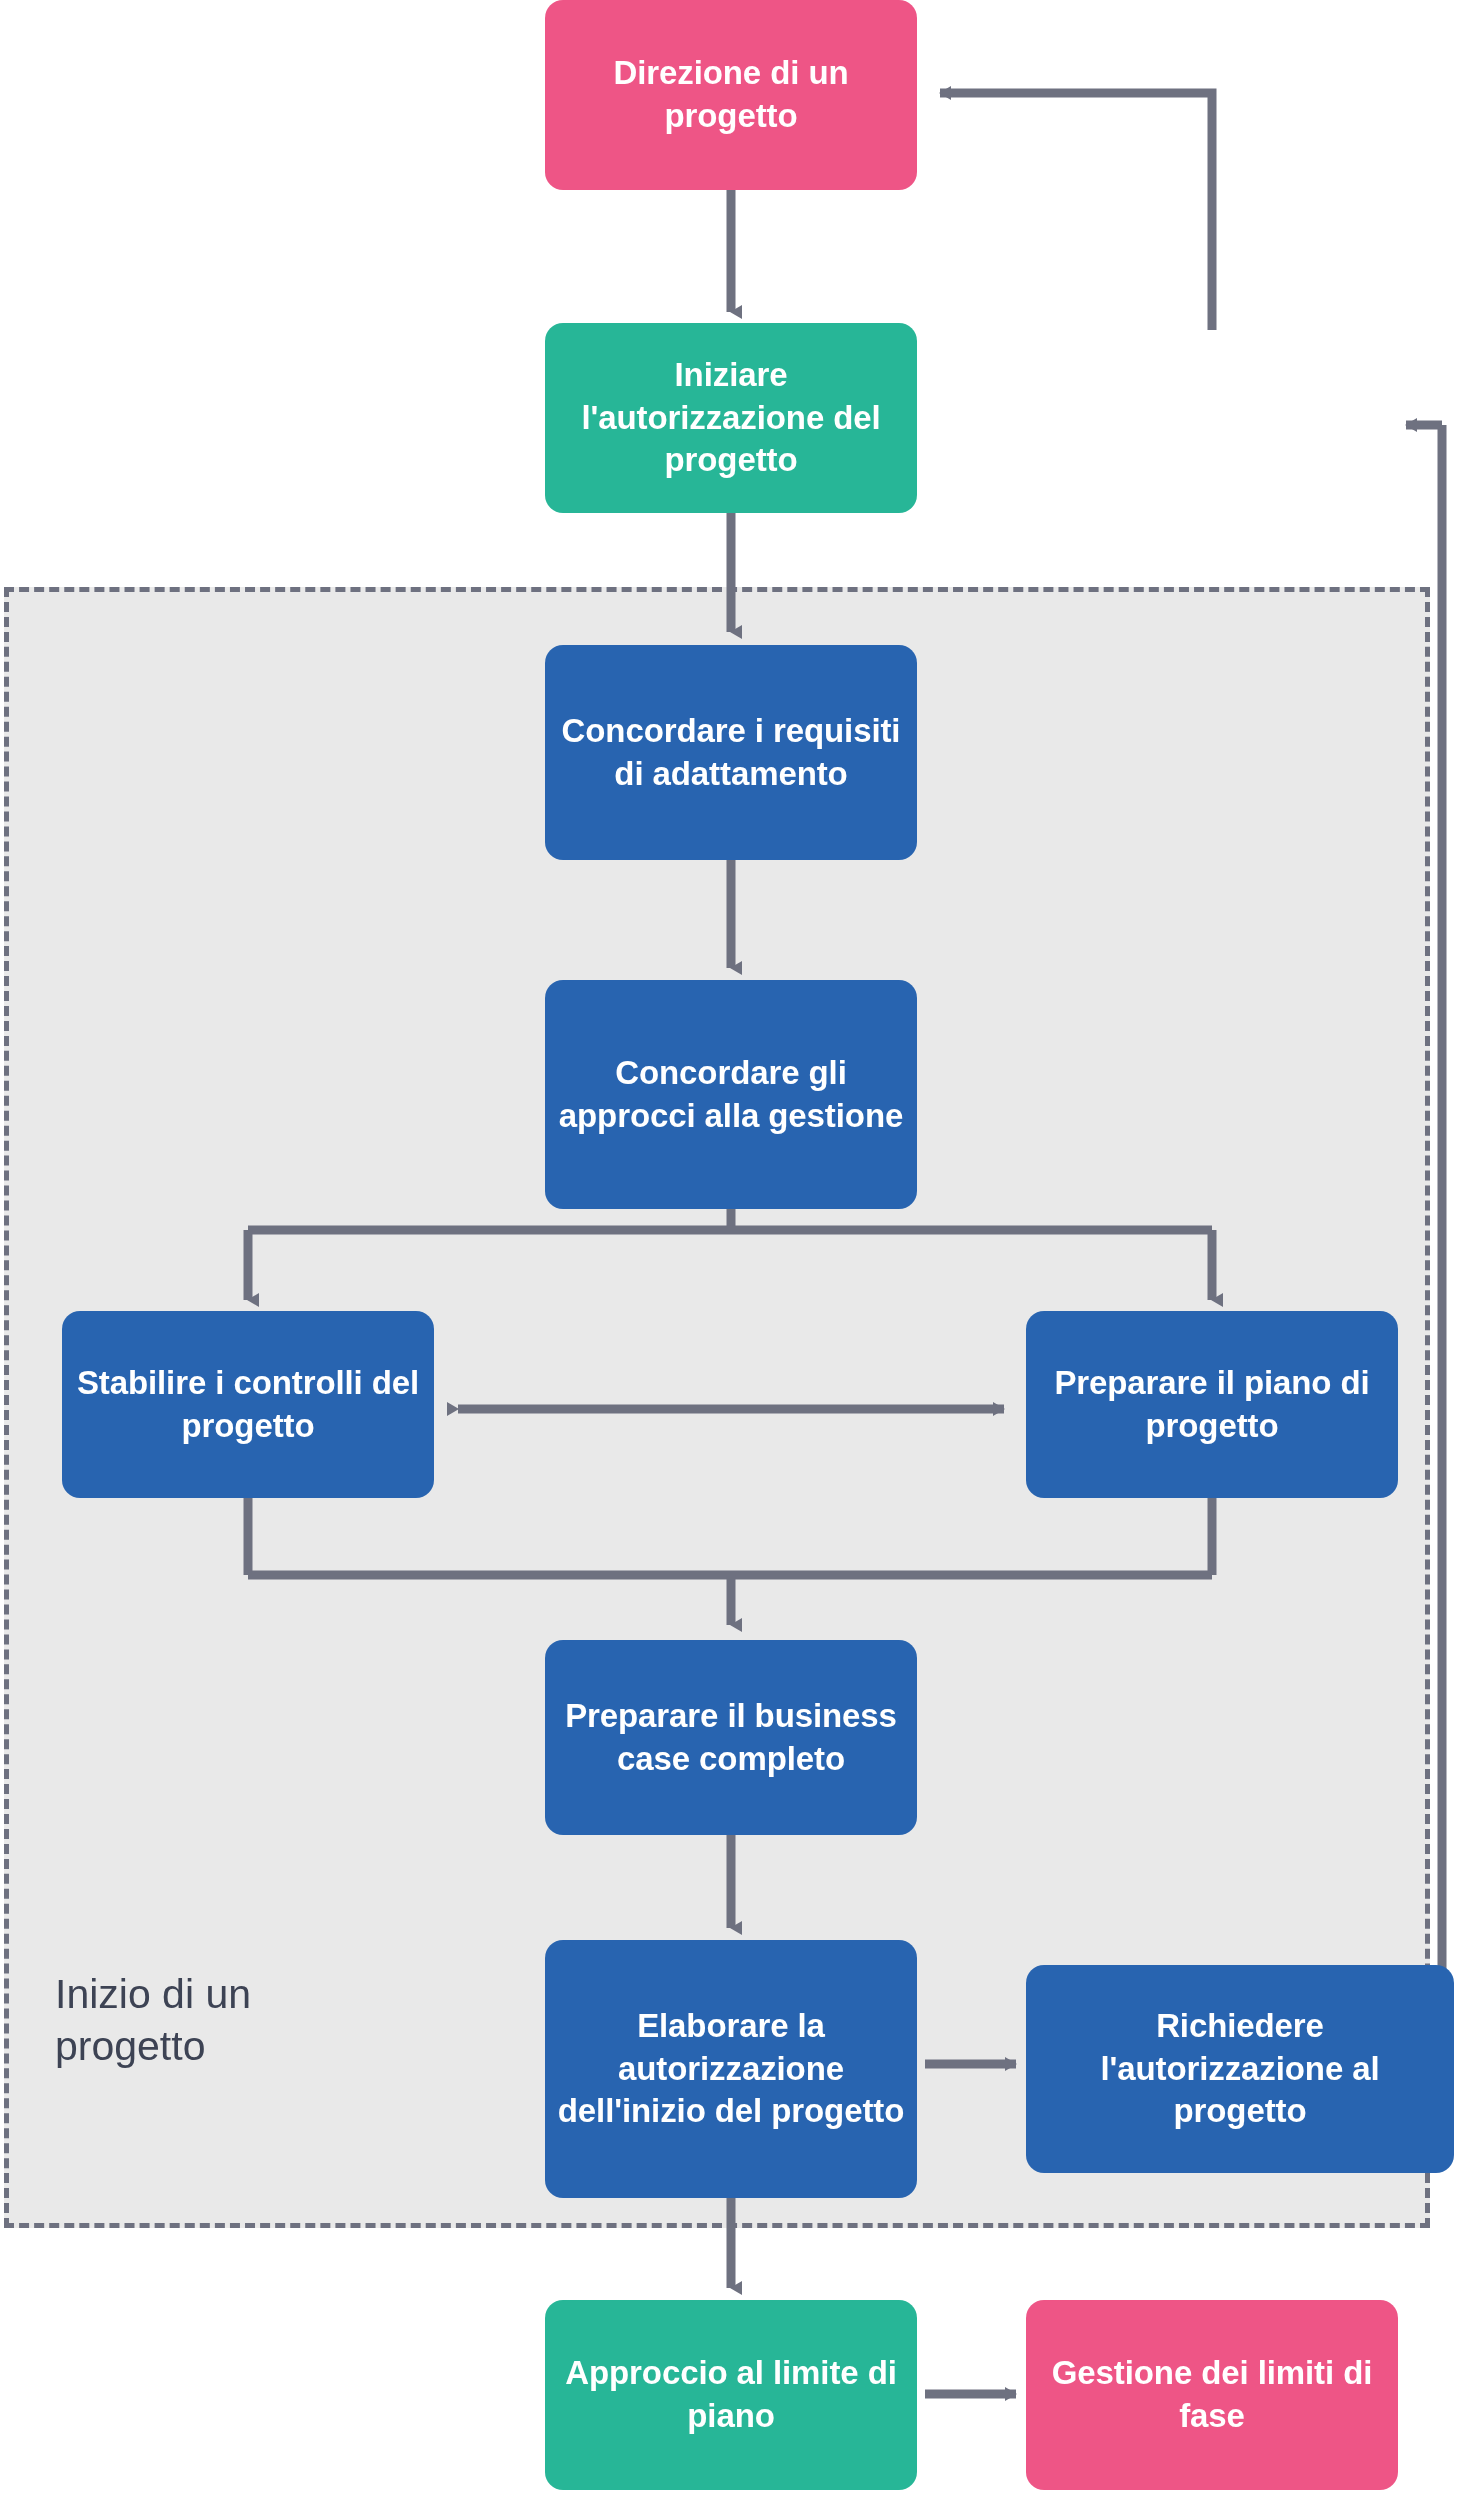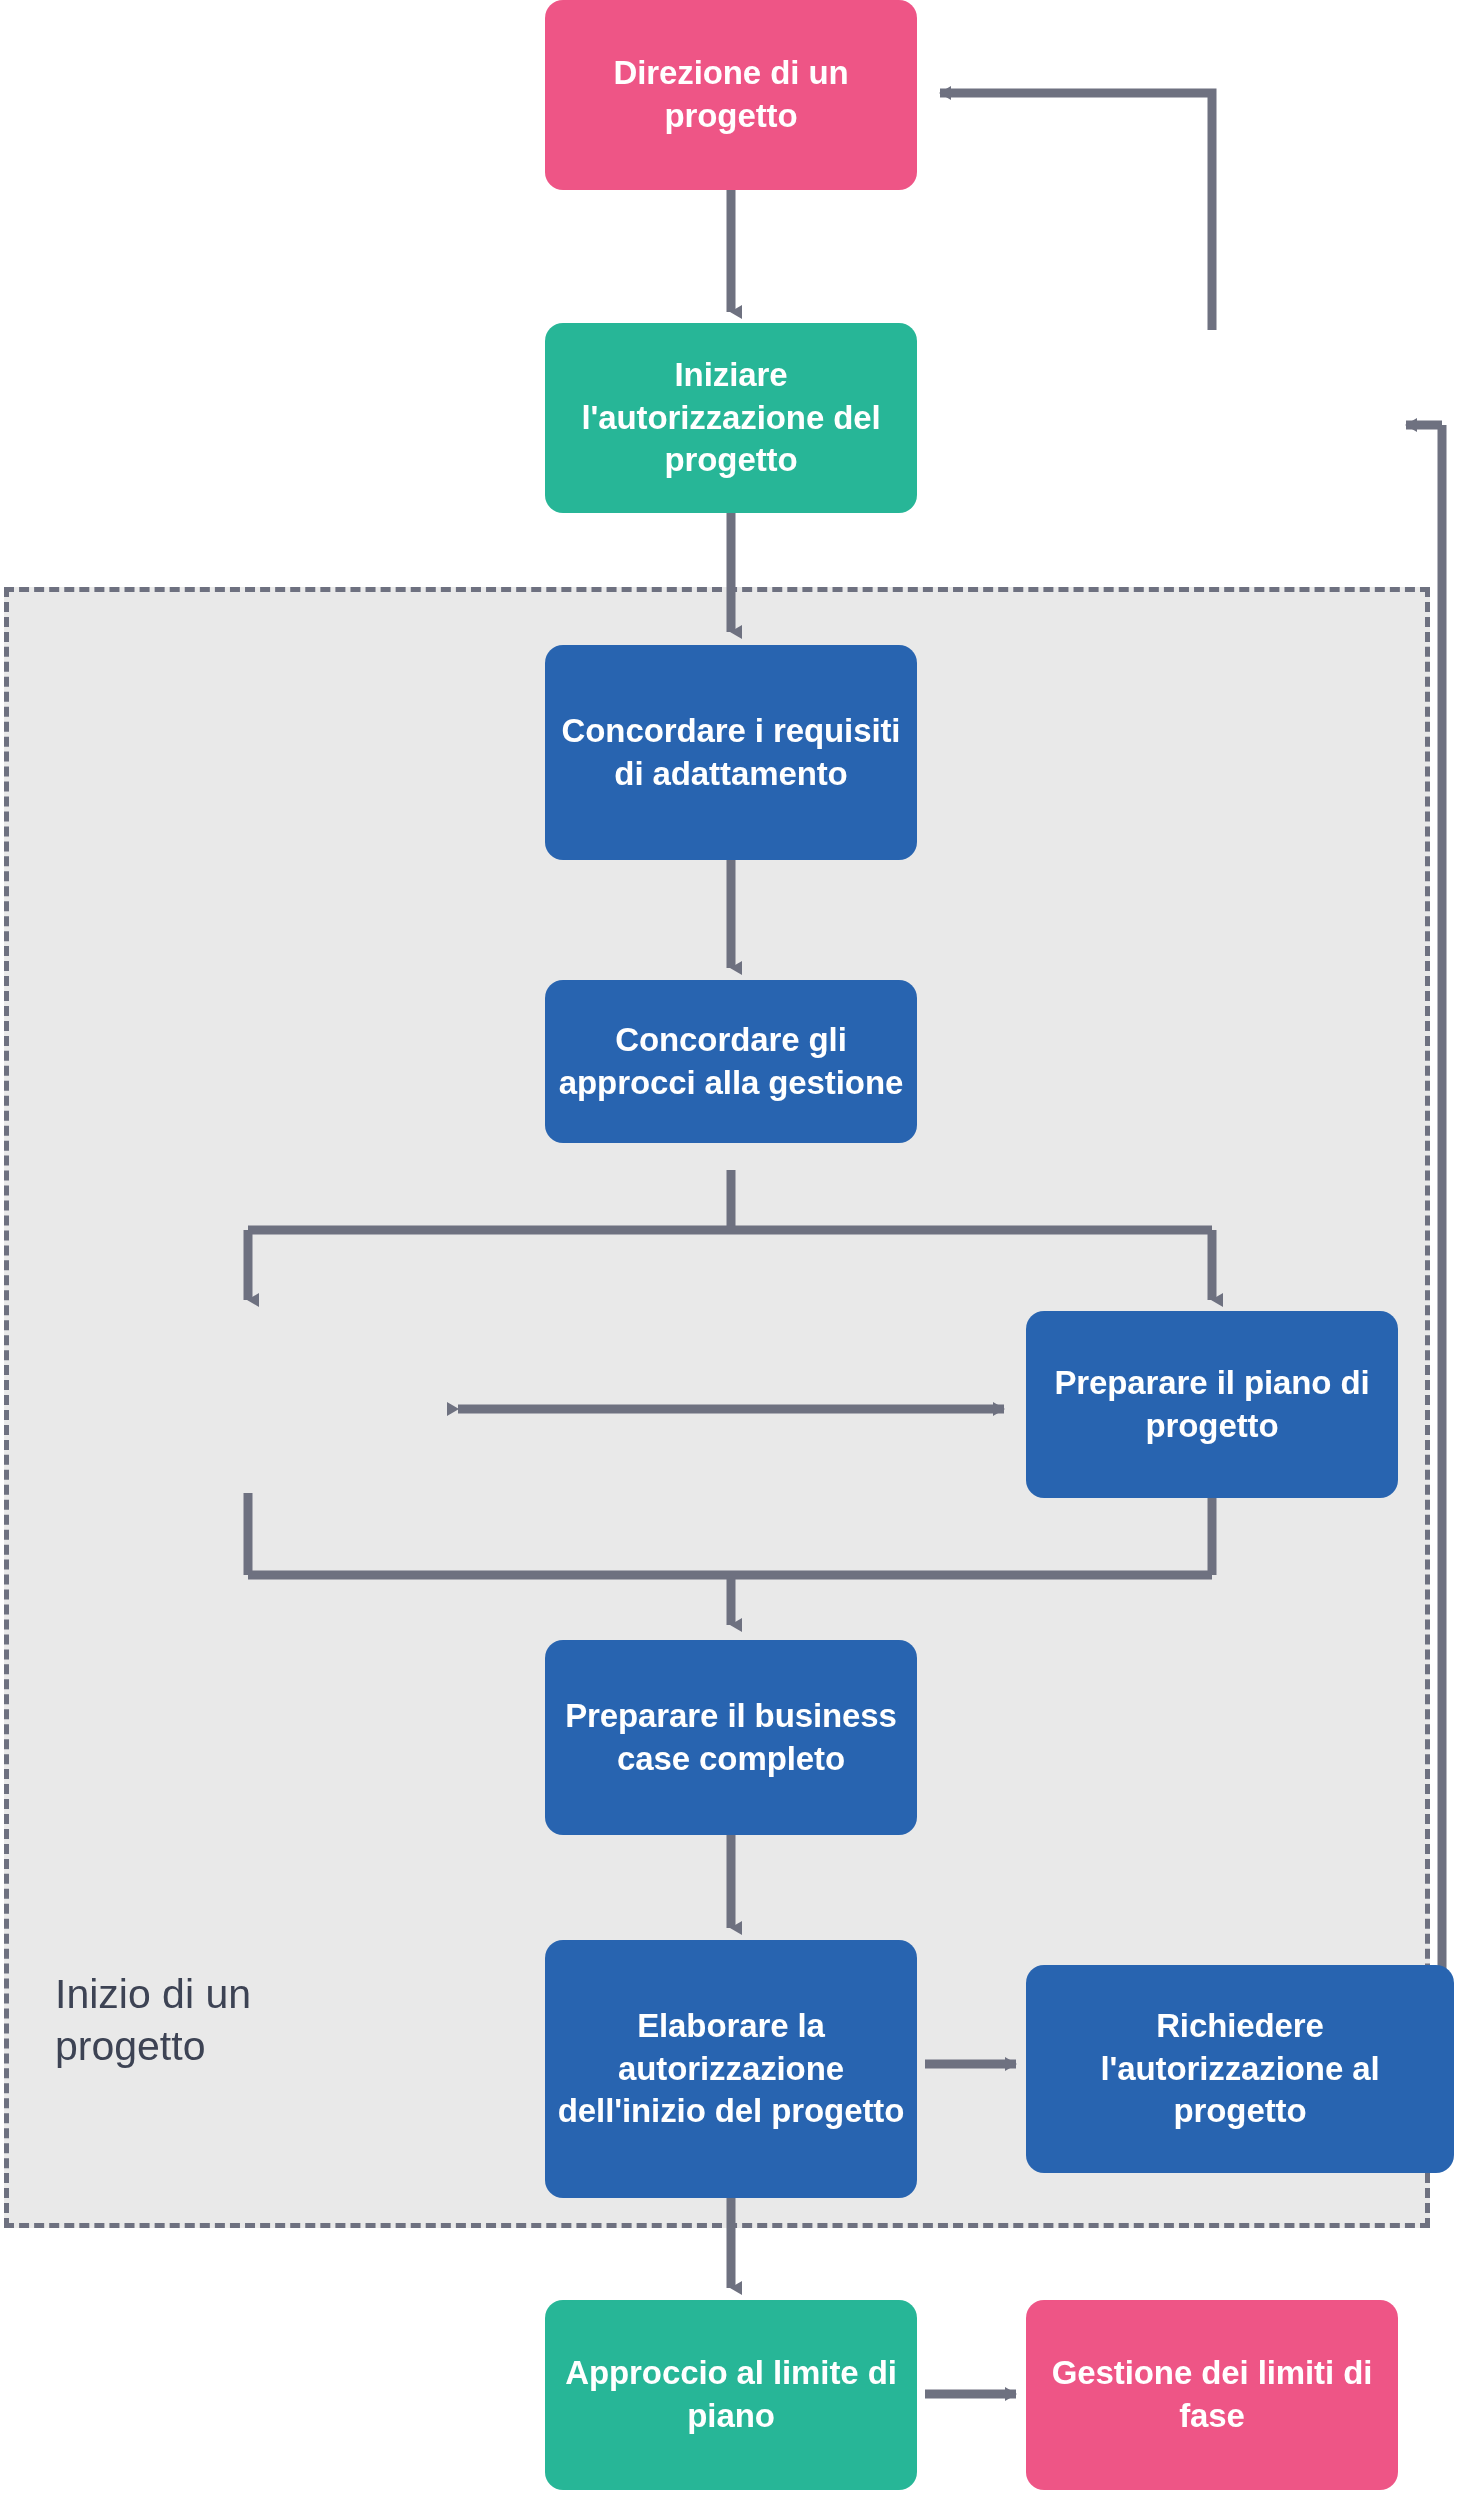--- a/index.html
+++ b/index.html
@@ -122,24 +122,27 @@
 
   <div class="node green" style="left:545px; top:323px; width:372px; height:190px;">
     <span>Iniziare l'autorizzazione del progetto</span>
   </div>
 
 
   <div class="node blue" style="left:545px; top:645px; width:372px; height:215px;">
     <span>Concordare i requisiti di adattamento</span>
   </div>
 
-  <div class="node blue" style="left:545px; top:980px; width:372px; height:163px;">
+  <div class="node blue" style="left:545px; top:980px; width:372px; height:229px;">
     <span>Concordare gli approcci alla gestione</span>
   </div>
 
+  <div class="node blue" style="left:62px; top:1311px; width:372px; height:187px;">
+    <span>Stabilire i controlli del progetto</span>
+  </div>
 
   <div class="node blue" style="left:1026px; top:1311px; width:372px; height:187px;">
     <span>Preparare il piano di progetto</span>
   </div>
 
   <div class="node blue" style="left:545px; top:1640px; width:372px; height:195px;">
     <span>Preparare il business case completo</span>
   </div>
 
   <div class="node blue" style="left:545px; top:1940px; width:372px; height:258px;">

